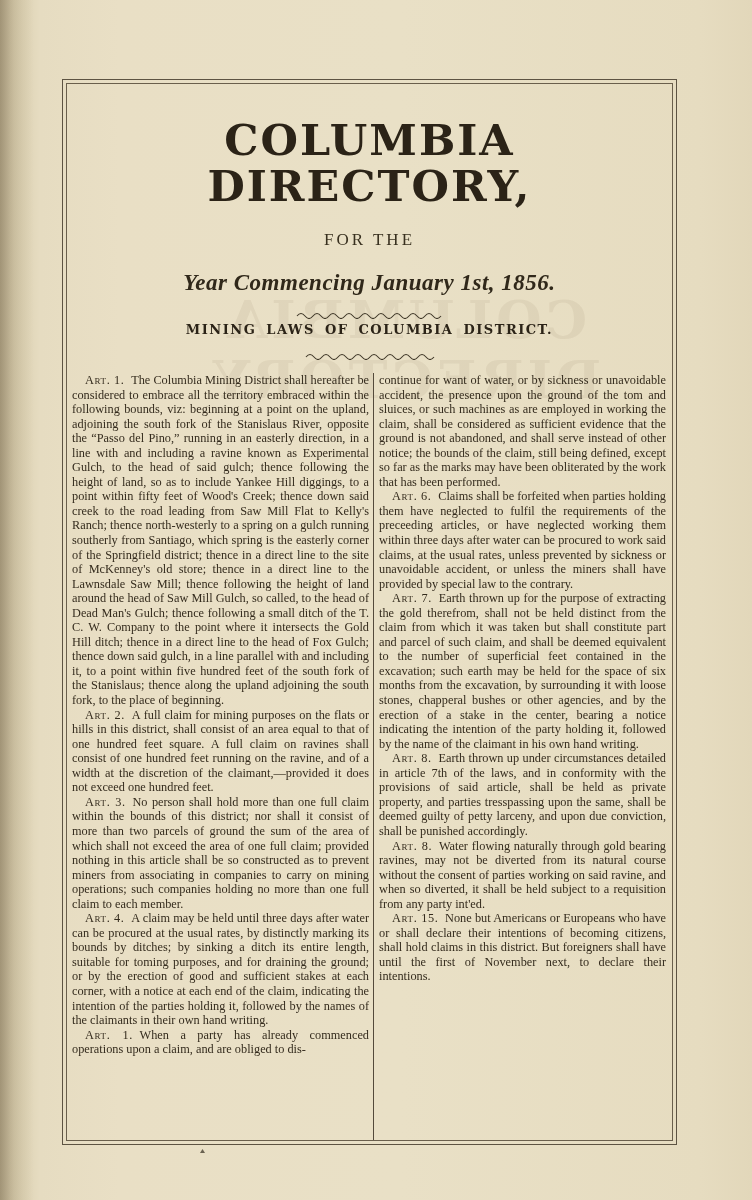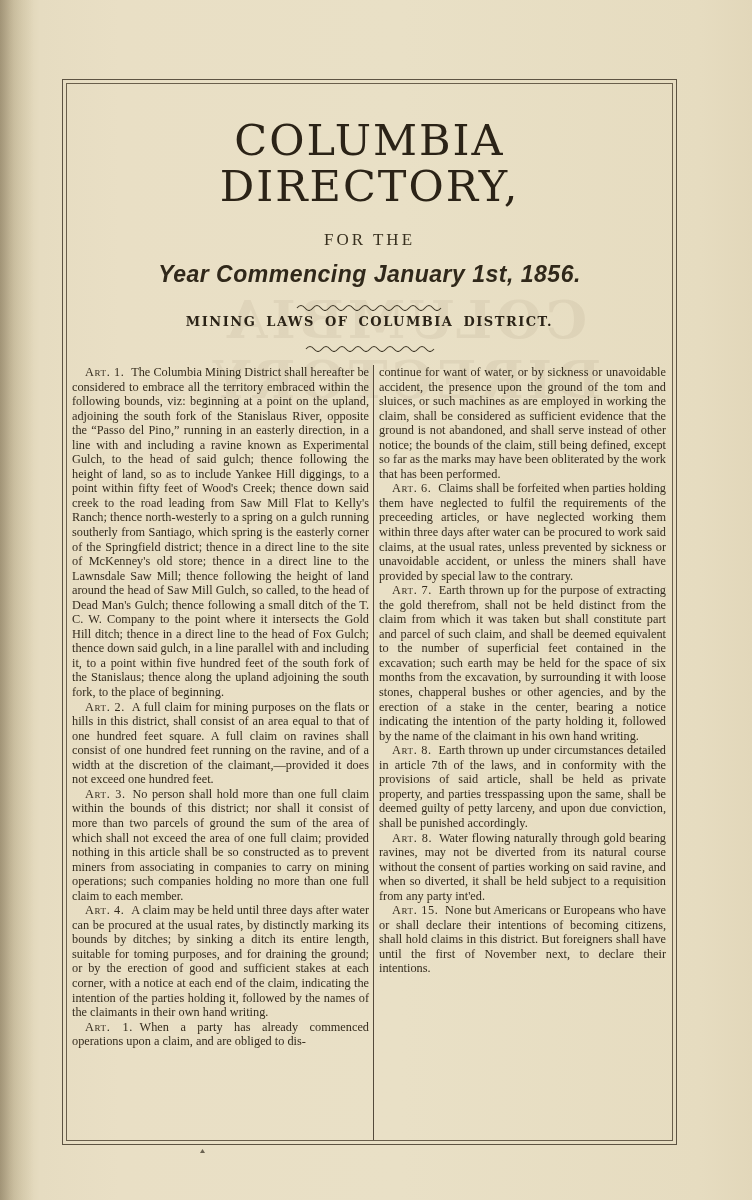--- a/index.html
+++ b/index.html
@@ -20,28 +20,28 @@
   .ghost{
     position:absolute;left:180px;top:290px;width:450px;
     transform:scaleX(-1);
     font-family:"DejaVu Serif", serif;font-weight:bold;font-size:52px;line-height:60px;
     letter-spacing:4px;text-align:center;color:rgba(96,76,40,0.07);
     pointer-events:none;user-select:none;
   }
   .masthead{position:relative;text-align:center;}
   .title{
     margin-top:33px;
-    font-family:"DejaVu Serif", serif;font-weight:400;
+    font-family:"DejaVu Serif", serif;font-weight:700;
     font-size:43px;line-height:46px;letter-spacing:2px;word-spacing:26px;
     color:#2b2317;
   }
   .forthe{margin-top:21px;font-size:17px;font-weight:normal;letter-spacing:3px;color:#38301f;}
   .yearline{
-    margin-top:11px;
-    font-family:Liberation Sans, sans-serif;font-style:italic;font-weight:bold;
+    margin-top:20px;
+    font-family:Liberation Serif, serif;font-style:italic;font-weight:bold;
     font-size:23px;letter-spacing:.5px;color:#30281a;
   }
   .wavy{display:block;margin:16px auto 0 auto;}
   .section-title{
     margin-top:3px;
     font-family:"DejaVu Serif", serif;font-weight:700;
     font-size:13px;letter-spacing:1.5px;word-spacing:4px;color:#2b2317;
   }
   .columns{
     position:relative;display:flex;margin-top:13px;height:808px;overflow:hidden;

